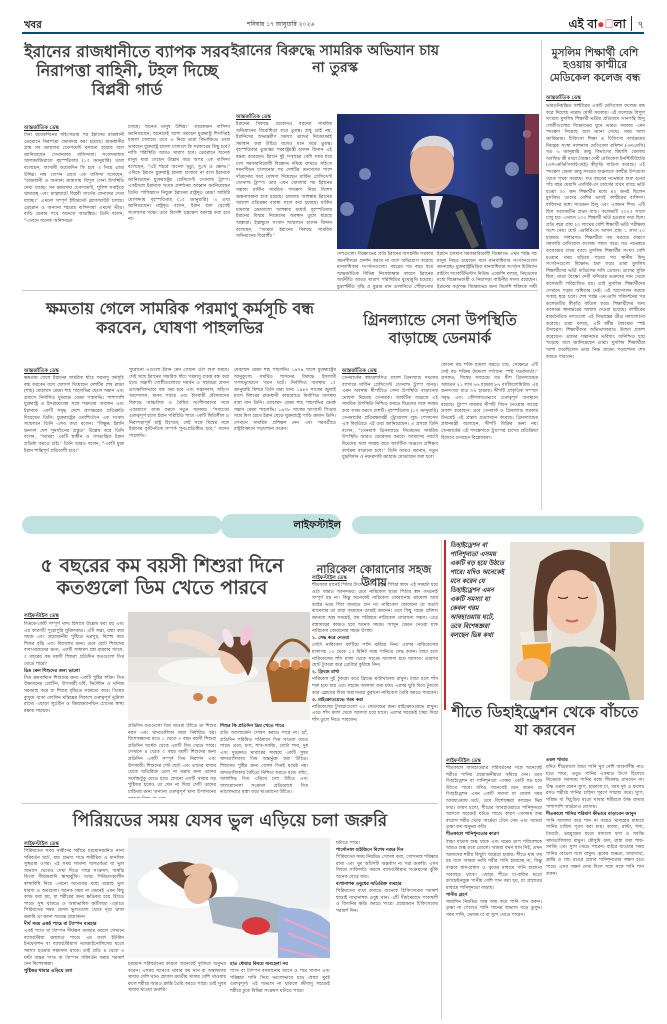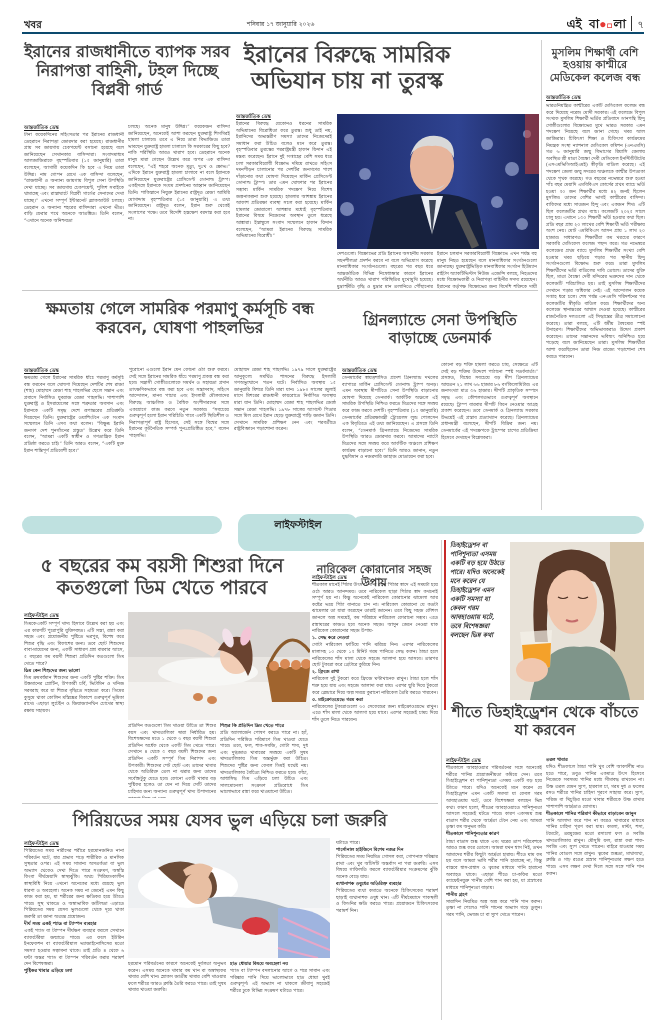--- a/index.html
+++ b/index.html
@@ -3,59 +3,59 @@
 <meta charset="utf-8">
 <style>
   * { box-sizing: border-box; margin: 0; padding: 0; }
   html, body { width: 667px; height: 1024px; background: #ffffff; overflow: hidden; }
   body { font-family: "DejaVu Serif", "Liberation Serif", serif; color: #1a1a1a; position: relative; }
 
   
   .masthead { position: absolute; left: 22px; top: 16px; width: 622px; height: 18px; border-bottom: 2px solid #0c4a6e; }
   .section-name { position: absolute; left: 2px; top: 1px; font-size: 10px; font-weight: bold; }
   .issue-date { position: absolute; left: 225px; top: 3px; font-size: 6px; }
-  .brand { position: absolute; right: 18px; top: -1px; font-size: 12px; font-weight: bold; font-family: Liberation Mono, monospace; text-align: right; }
+  .brand { position: absolute; right: 18px; top: -1px; font-size: 12px; font-weight: bold; font-family: Liberation Sans, sans-serif; text-align: right; }
   .brand .dot { color: #e53935; }
   .page-sep { position: absolute; right: 12px; top: 0px; width: 1px; height: 15px; background: #333; }
   .page-no { position: absolute; right: 0px; top: 1px; font-size: 10px; }
 
   .hl { font-family: "DejaVu Sans", "Liberation Sans", sans-serif; font-weight: bold; color: #404040; text-align: center; line-height: 1.18; position: absolute; }
   .byline { position: absolute; font-size: 5px; font-weight: bold; text-decoration: underline; }
   .txt { position: absolute; font-size: 4.6px; line-height: 6.6px; color: #333; text-align: justify; overflow: hidden; }
   .txt p { margin-bottom: 0.5px; }
   .txt .sub { font-weight: bold; color: #111; }
 
   .photo { position: absolute; overflow: hidden; }
   .rule-h { position: absolute; height: 1px; background: #c8c8c8; }
   .rule-v { position: absolute; width: 1px; background: #d0d0d0; }
 
   
   .band { position: absolute; left: 22px; top: 514px; width: 622px; height: 22px; }
   .band .seg { position: absolute; top: 2px; height: 18px; background: #bfe1e0; border-radius: 9px; }
-  .band .label { position: absolute; left: 216px; top: 0px; width: 120px; height: 37px; background: #bfe1e0; border-radius: 11px; font-family: "DejaVu Sans", sans-serif; font-size: 10px; font-weight: bold; text-align: center; line-height: 22px; }
+  .band .label { position: absolute; left: 199px; top: 0px; width: 120px; height: 24px; background: #bfe1e0; border-radius: 11px; font-family: "DejaVu Sans", sans-serif; font-size: 10px; font-weight: bold; text-align: right; line-height: 22px; }
 
   .pull-quote { position: absolute; left: 444px; top: 540px; width: 62px; height: 170px; border-left: 2px solid #c62828; padding-left: 4px; font-size: 6.3px; line-height: 9px; font-style: italic; font-weight: bold; color: #222; }
 </style>
 </head>
 <body>
 
 <div class="masthead">
   <span class="section-name">খবর</span>
   <span class="issue-date">শনিবার ১৭ জানুয়ারি ২০২৬</span>
   <span class="brand"><span>এই বা</span><span class="dot">●</span><span>ংলা</span></span>
   <span class="page-sep"></span>
   <span class="page-no">৭</span>
 </div>
 
 <div class="hl" style="left:22px; top:43px; width:210px; font-size:16px;">ইরানের রাজধানীতে ব্যাপক সরব নিরাপত্তা বাহিনী, টহল দিচ্ছে বিপ্লবী গার্ড</div>
 <div class="byline" style="left:24px; top:124px;">আন্তর্জাতিক ডেস্ক</div>
 <div class="txt" style="left:24px; top:132px; width:100px; height:150px;">টানা কয়েকদিনের সহিংসতার পর ইরানের রাজধানী তেহরানে নিরাপত্তা জোরদার করা হয়েছে। রাজধানীর প্রায় সব জায়গায় চেকপয়েন্ট বসানো হয়েছে বলে জানিয়েছেন সেখানকার বাসিন্দারা। সংবাদমাধ্যম আলজাজিরাকে বৃহস্পতিবার (১৫ জানুয়ারি) তারা বলেছেন, আগামী কয়েকদিন কি হবে এ নিয়ে তারা উদ্বিগ্ন। নাম গোপন রেখে এক বাসিন্দা বলেছেন, “রাজধানী ও অন্যান্য জায়গায় বিপুল সেনা উপস্থিতি দেখা যাচ্ছে। সব জায়গায় চেকপয়েন্ট, পুলিশ সবাইকে থামাচ্ছে এবং রাস্তাঘাটে বিপ্লবী গার্ডের সেনাদের দেখা যাচ্ছে।” এখনো সম্পূর্ণ ইন্টারনেট ব্ল্যাকআউট চলছে। তেহরান ও অন্যান্য শহরের বাসিন্দারা এখনো ভীত। বাড়ি ফেরার পথে অনেকে আতঙ্কিত। তিনি বলেন, “এখানে অনেক অনিশ্চয়তা</div>
 <div class="txt" style="left:128px; top:124px; width:102px; height:158px;">চলছে। অনেক মানুষ উদ্বিগ্ন।” কয়েকজন বাসিন্দা জানিয়েছেন, অনেকেই আশা করছেন যুক্তরাষ্ট্র শিগগিরই হামলা চালাবে। তবে এ নিয়ে তারা বিভাজিত। তারা ভাবছেন যুক্তরাষ্ট্র হামলা চালালে কি সরকারের কিছু হবে? নাকি পরিস্থিতি আরও খারাপ হবে। তেহরানে অনেক মানুষ মারা গেছেন উল্লেখ করে অপর এক বাসিন্দা বলেছেন, “এই শহরে অনেক মৃত্যু, দুঃখ ও ক্ষোভ।” এদিকে ইরানে যুক্তরাষ্ট্র হামলা চালাবে না বলে ইরানকে জানিয়েছেন যুক্তরাষ্ট্রের প্রেসিডেন্ট ডোনাল্ড ট্রাম্প। একইসঙ্গে ইরানকে সংযম প্রদর্শনের আহ্বান জানিয়েছেন তিনি। পাকিস্তানে নিযুক্ত ইরানের রাষ্ট্রদূত রেজা আমিরি মোগাদ্দাম বৃহস্পতিবার (১৫ জানুয়ারি) এ তথ্য জানিয়েছেন। রাষ্ট্রদূত বলেন, ইরান শুরু থেকেই সংলাপের পক্ষে। তবে বিদেশি হস্তক্ষেপ বরদাস্ত করা হবে না।</div>
 
-<div class="hl" style="left:236px; top:42px; width:222px; font-size:22px;">ইরানের বিরুদ্ধে সামরিক অভিযান চায় না তুরস্ক</div>
+<div class="hl" style="left:224px; top:42px; width:222px; font-size:14px;">ইরানের বিরুদ্ধে সামরিক অভিযান চায় না তুরস্ক</div>
 <div class="byline" style="left:236px; top:113px;">আন্তর্জাতিক ডেস্ক</div>
 <div class="txt" style="left:236px; top:121px; width:96px; height:162px;">ইরানের বিরুদ্ধে যেকোনও ধরনের সামরিক অভিযানের বিরোধিতা করে তুরস্ক। শুধু তাই নয়, ইরানিদের অভ্যন্তরীণ সমস্যা তাদের নিজেদেরই সমাধান করা উচিত বলেও মনে করে তুরস্ক। বৃহস্পতিবার তুরস্কের পররাষ্ট্রমন্ত্রী হাকান ফিদান এই মন্তব্য করেছেন। ইরানে দুই সপ্তাহের বেশি সময় ধরে চলা সরকারবিরোধী বিক্ষোভ দমিয়ে রাখতে সহিংস দমনপীড়ন চালানোর পর দেশটির জনগণের পাশে দাঁড়ানোর কথা ঘোষণা দিয়েছেন মার্কিন প্রেসিডেন্ট ডোনাল্ড ট্রাম্প। তার এমন ঘোষণার পর ইরানের সম্ভাব্য মার্কিন সামরিক পদক্ষেপ নিয়ে বিশেষ জল্পনাকল্পনা শুরু হয়েছে। হামলার আশঙ্কায় ইরানের আকাশ প্রতিরক্ষা ব্যবস্থা সচল করা হয়েছে। মার্কিন হামলার জোরালো আশঙ্কার মধ্যেই বৃহস্পতিবার ইরানের বিষয়ে নিজেদের অবস্থান তুলে ধরেছে আঙ্কারা। ইস্তাম্বুলে সংবাদ সম্মেলনে হাকান ফিদান বলেছেন, “আমরা ইরানের বিরুদ্ধে সামরিক অভিযানের বিরোধী।”</div>
 <div class="photo" style="left:337px; top:114px; width:202px; height:135px;">
   <svg width="202" height="135" viewBox="0 0 202 135">
     <defs>
       <linearGradient id="bgt" x1="0" y1="0" x2="1" y2="0">
         <stop offset="0" stop-color="#1e2c6a"></stop>
           <stop offset="0.6" stop-color="#2f4391"></stop>
           <stop offset="1" stop-color="#1b2558"></stop>
       </linearGradient>

